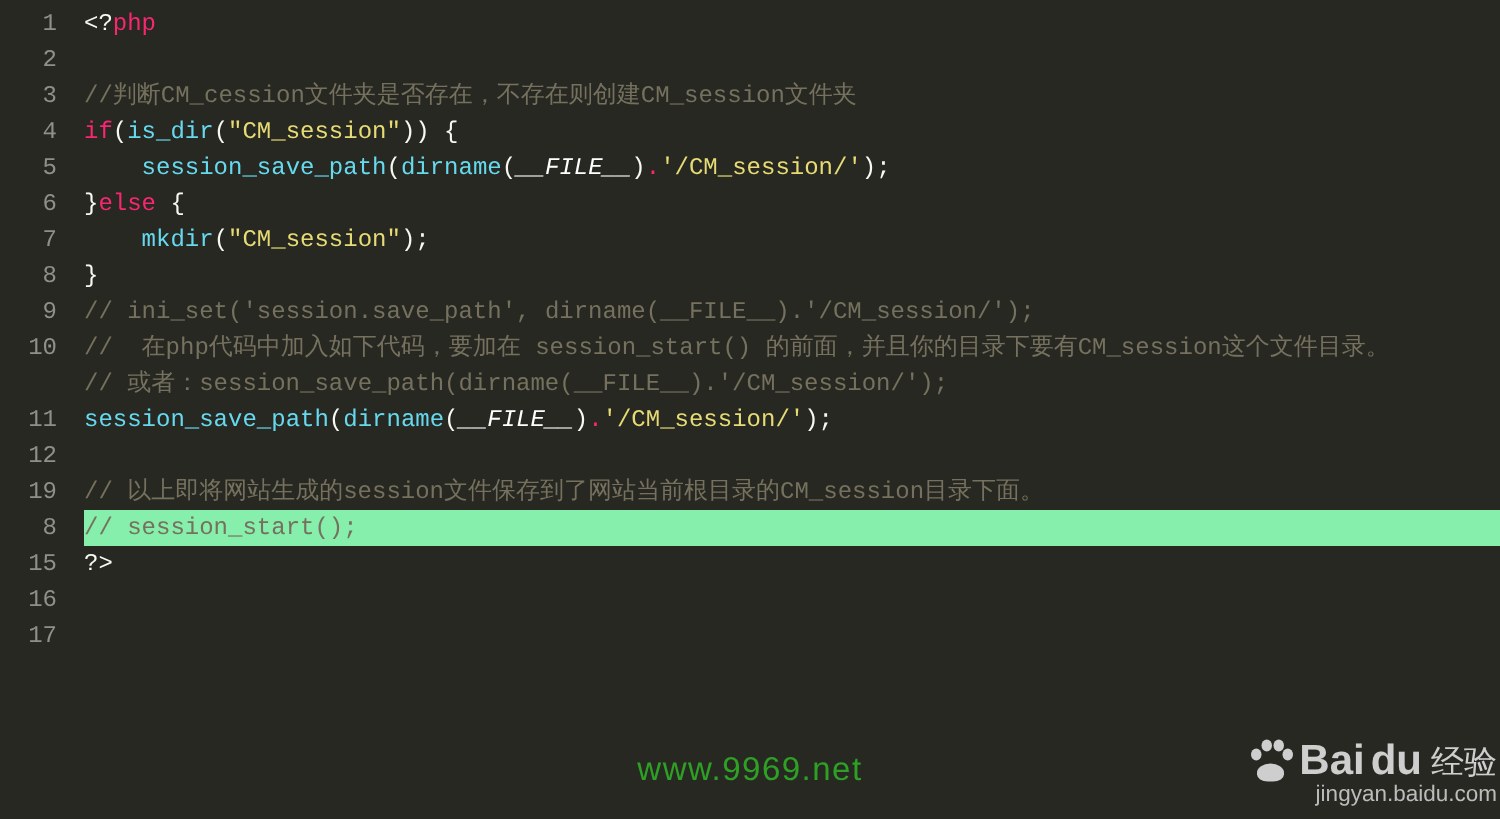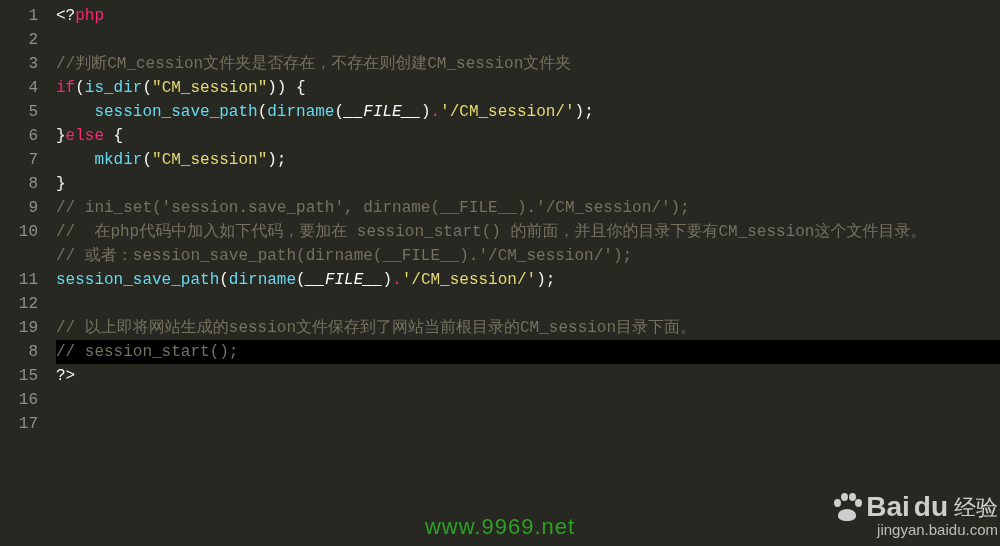--- a/index.html
+++ b/index.html
@@ -41,38 +41,38 @@
       flex: 1;
       color: #f8f8f2;
       padding-left: 8px;
     }
     .code .line {
       line-height: 24px;
       min-height: 24px;
       white-space: pre;
     }
     .code .line.highlighted {
-      background: #000000;
+      background: #86efac;
     }
     .code .line.wrap {
       white-space: pre-wrap;
     }
     
     .tag { color: #f8f8f2; }
     .keyword { color: #f92672; }
     .func { color: #66d9ef; }
     .string { color: #e6db74; }
     .const { color: #ffffff; font-style: italic;}
     .comment { color: #75715e; }
     .punct { color: #f8f8f2; }
     .op { color: #f92672; }
     
     .watermark-url {
       position: absolute;
-      bottom: 6px;
+      bottom: 20px;
       left: 50%;
       transform: translateX(-50%);
       color: #2ea025;
       font-size: 22px;
       font-family: Arial, sans-serif;
       letter-spacing: 1px;
     }
     .watermark-baidu {
       position: absolute;
       bottom: 8px;

